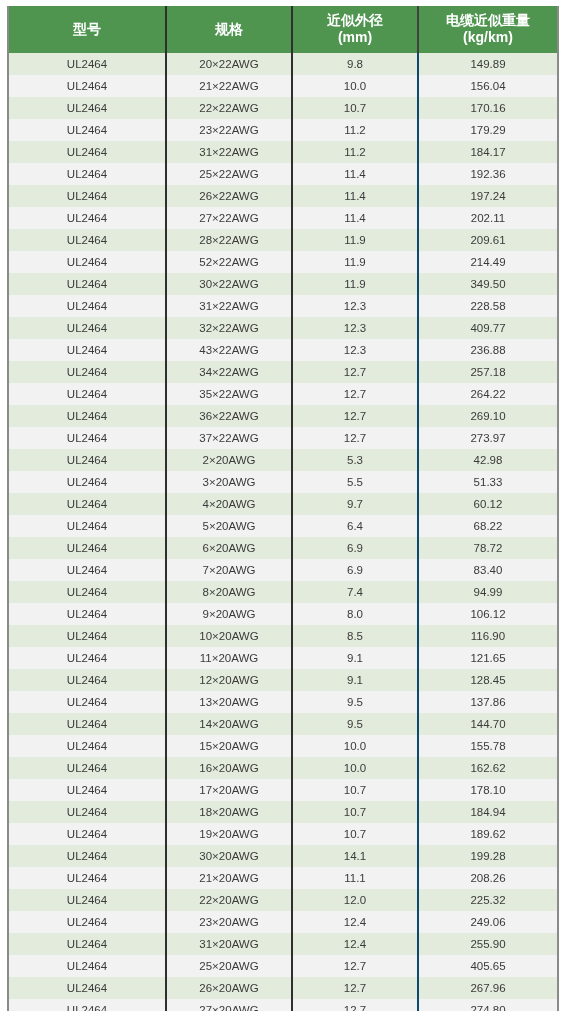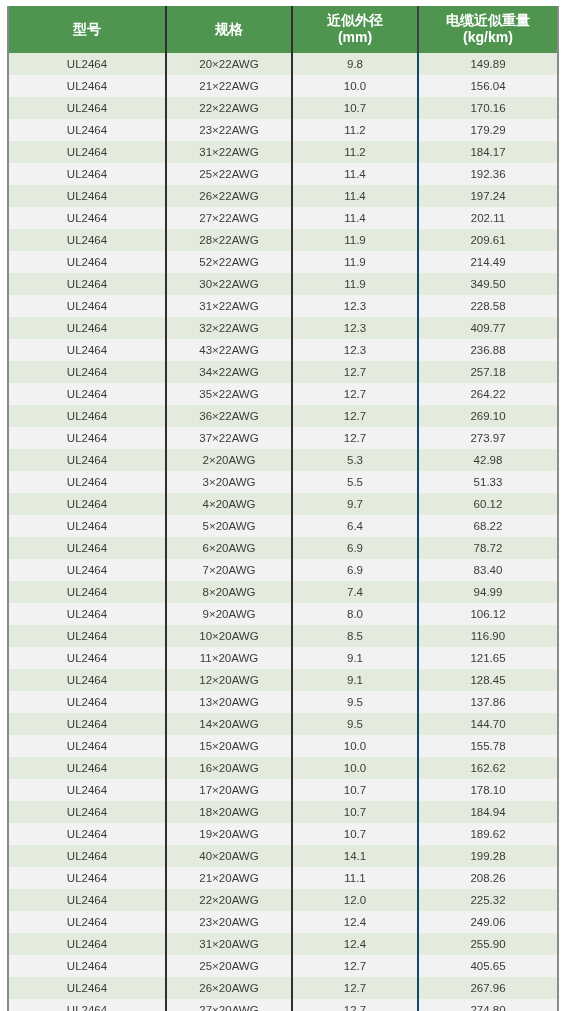--- a/index.html
+++ b/index.html
@@ -305,21 +305,21 @@
           <td class="sep-light">184.94</td>
         </tr>
         <tr class="alt-b">
           <td>UL2464</td>
           <td class="sep-dark">19×20AWG</td>
           <td class="sep-dark">10.7</td>
           <td class="sep-light">189.62</td>
         </tr>
         <tr class="alt-a">
           <td>UL2464</td>
-          <td class="sep-dark">40×20AWG</td>
+          <td class="sep-dark">30×20AWG</td>
           <td class="sep-dark">14.1</td>
           <td class="sep-light">199.28</td>
         </tr>
         <tr class="alt-b">
           <td>UL2464</td>
           <td class="sep-dark">21×20AWG</td>
           <td class="sep-dark">11.1</td>
           <td class="sep-light">208.26</td>
         </tr>
         <tr class="alt-a">

